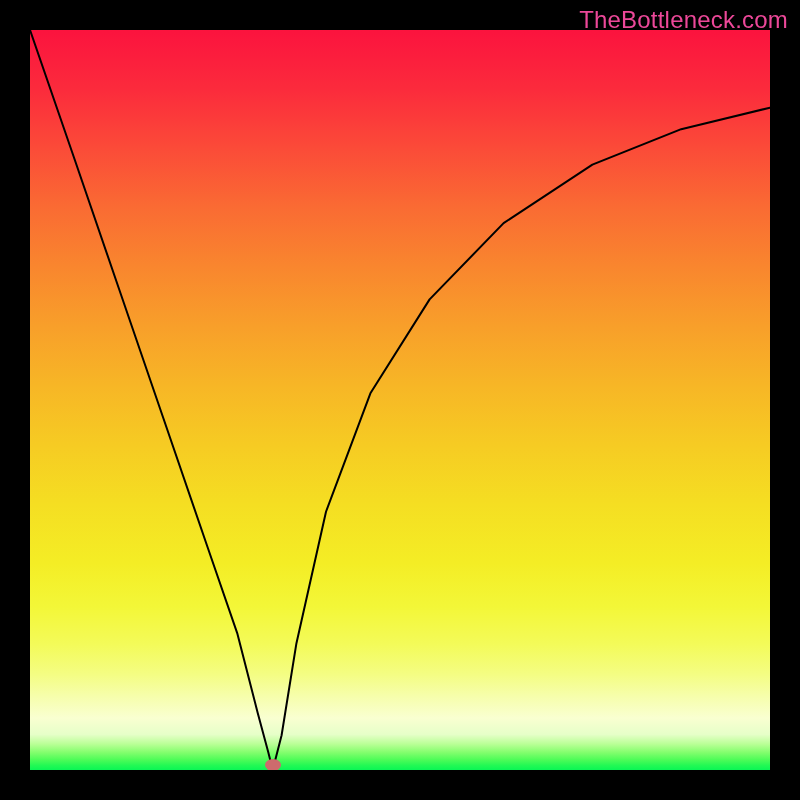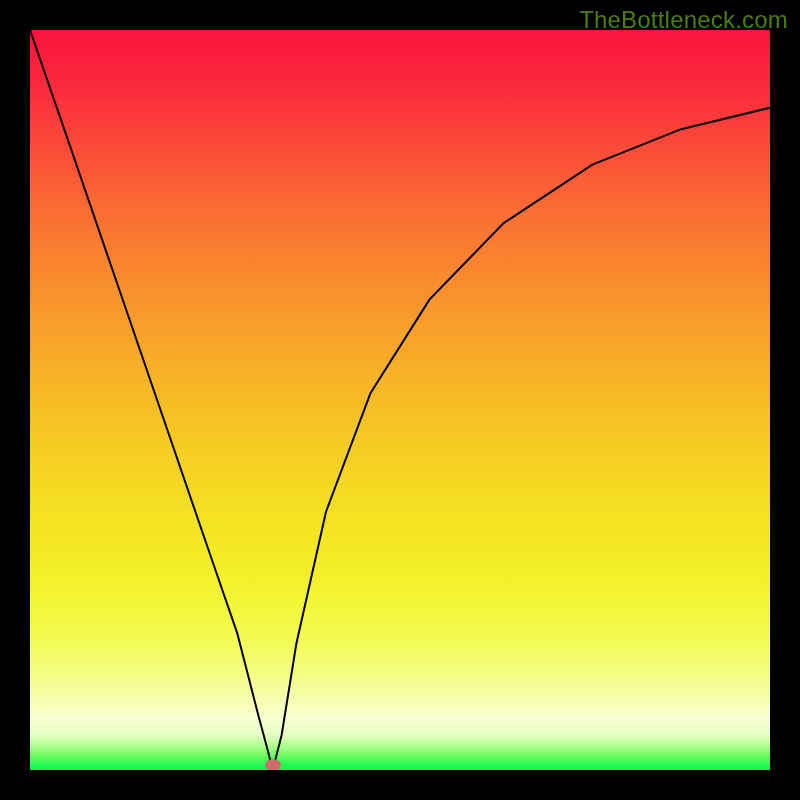--- a/index.html
+++ b/index.html
@@ -50,21 +50,21 @@
       #4efc58 98.6%,
       #21f954 99.4%,
       #0af655 100%
     );
   }
 
   .watermark {
     position: absolute;
     top: 6px;
     right: 12px;
-    color: #4d7c0f;
+    color: #ec4899;
     font-size: 24px;
     font-weight: 500;
     letter-spacing: 0.2px;
     font-family: Arial, Helvetica, sans-serif;
   }
 
   svg.curve {
     position: absolute;
     left: 0; top: 0;
     width: 100%;

